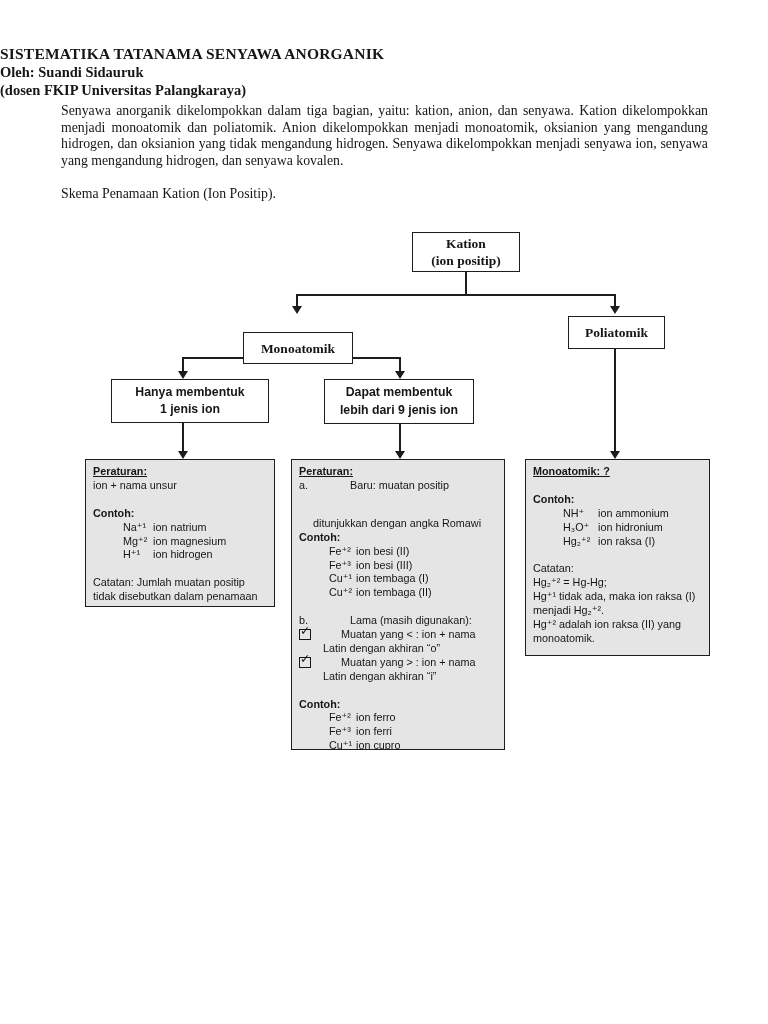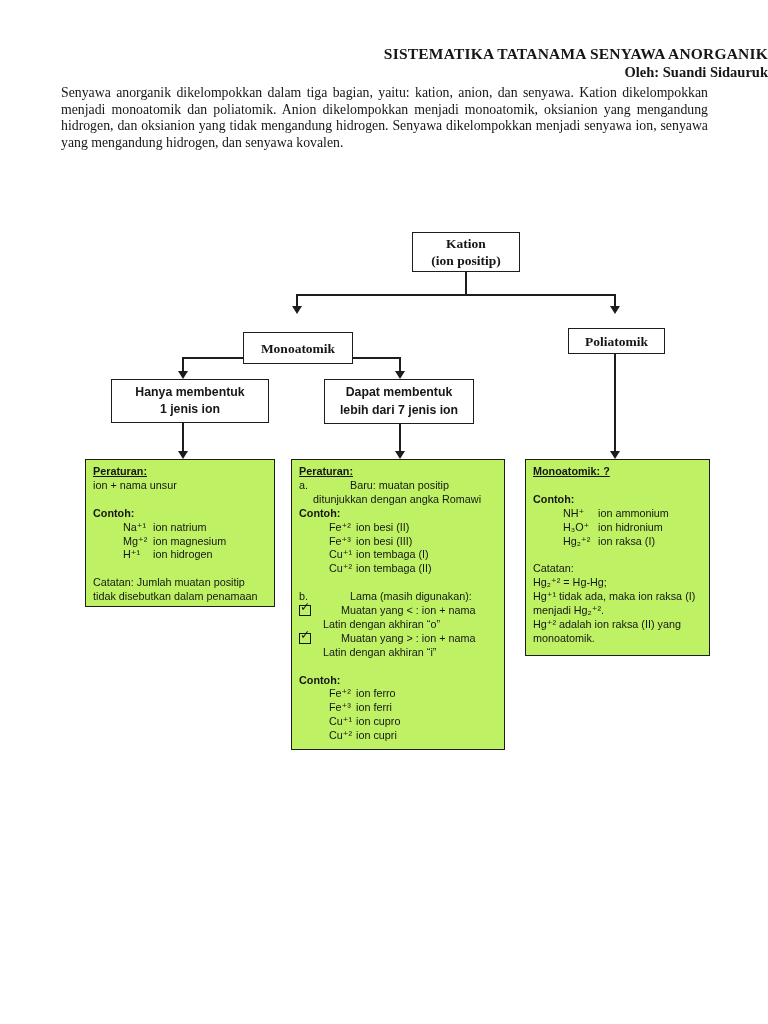--- a/index.html
+++ b/index.html
@@ -9,21 +9,21 @@
     overflow: hidden;
   }
   .page {
     position: relative;
     width: 768px; height: 1024px;
     background: #ffffff;
     color: #161616;
     font-family: "Liberation Serif", "DejaVu Serif", serif;
   }
   
-  .doc-header { padding-top: 45px; text-align: right; }
+  .doc-header { padding-top: 45px; text-align: left; }
   .doc-title   { font-size: 15.5px; font-weight: bold; line-height: 18px; letter-spacing: .2px; }
   .doc-byline  { font-size: 14.5px; font-weight: bold; line-height: 18px; }
   .doc-affil   { font-size: 14.5px; font-weight: bold; line-height: 18px; }
   .doc-intro {
     margin: 4px 60px 0 61px;
     font-size: 13.8px; line-height: 16.6px;
     text-align: justify;
   }
   .doc-caption {
     margin: 17px 60px 0 61px;
@@ -37,57 +37,57 @@
     background: #fff;
     display: flex; flex-direction: column;
     align-items: center; justify-content: center;
     text-align: center;
     box-sizing: border-box;
   }
   .fnode.serif { font-family: "Liberation Serif", "DejaVu Serif", serif; font-weight: bold; font-size: 13.5px; line-height: 17px; }
   .fnode.sans  { font-family: "Liberation Sans", "DejaVu Sans", sans-serif; font-weight: bold; font-size: 12.3px; line-height: 17.5px; }
   .n-kation      { left: 412px; top: 232px; width: 108px; height: 40px; }
   .n-monoatomik  { left: 243px; top: 332px; width: 110px; height: 32px; }
-  .n-poliatomik  { left: 568px; top: 328px; width: 97px;  height: 26px; }
+  .n-poliatomik  { left: 568px; top: 316px; width: 97px;  height: 33px; }
   .n-hanya       { left: 111px; top: 379px; width: 158px; height: 44px; }
   .n-dapat       { left: 324px; top: 379px; width: 150px; height: 45px; }
   
   .lv { position: absolute; width: 2px; background: #1d1d1d; }
   .lh { position: absolute; height: 2px; background: #1d1d1d; }
   .arr {
     position: absolute; width: 0; height: 0;
     border-left: 5px solid transparent;
     border-right: 5px solid transparent;
     border-top: 8px solid #1d1d1d;
   }
   
   .rbox {
     position: absolute;
     border: 1.5px solid #1d1d1d;
-    background: #bef264;
+    background: #e5e5e5;
     box-sizing: border-box;
     padding: 5px 7px;
     font-family: "Liberation Sans", "DejaVu Sans", sans-serif;
     font-size: 10.8px; line-height: 13.9px;
     overflow: hidden;
   }
   .bx-left  { left: 85px;  top: 459px; width: 190px; height: 148px; }
   .bx-mid   { left: 291px; top: 459px; width: 214px; height: 291px; }
   .bx-right { left: 525px; top: 459px; width: 185px; height: 197px; }
   .hd  { font-weight: bold; text-decoration: underline; }
   .bld { font-weight: bold; }
   .sp  { height: 13.9px; }
   .ex  { display: flex; }
   .ex .f { flex: 0 0 auto; margin-left: 30px; }
   .bx-left  .f { min-width: 30px; }
   .bx-mid   .f { min-width: 27px; }
   .bx-right .f { min-width: 35px; }
   .item { display: flex; }
   .item .lbl { flex: 0 0 51px; }
-  .cont-a   { padding-left: 14px; }
+  .cont-a   { padding-left: 14px; margin-top: 24px; }
   .cont-chk { padding-left: 24px; }
   .chk-row { display: flex; align-items: flex-start; }
   .cbx {
     flex: 0 0 12px;
     width: 12px; height: 11px;
     border: 1.3px solid #161616;
     box-sizing: border-box;
     position: relative;
     margin-top: 1px;
   }
@@ -99,22 +99,24 @@
   .chk-row .chk-text { margin-left: 30px; }
 </style>
 </head>
 <body>
 
 <div class="page">
 
   <div class="doc-header">
     <div class="doc-title">SISTEMATIKA TATANAMA SENYAWA ANORGANIK</div>
     <div class="doc-byline">Oleh: Suandi Sidauruk</div>
+    <div class="doc-affil">(dosen FKIP Universitas Palangkaraya)</div>
   </div>
   <div class="doc-intro">Senyawa anorganik dikelompokkan dalam tiga bagian, yaitu: kation, anion, dan senyawa. Kation dikelompokkan menjadi monoatomik dan poliatomik. Anion dikelompokkan menjadi monoatomik, oksianion yang mengandung hidrogen, dan oksianion yang tidak mengandung hidrogen. Senyawa dikelompokkan menjadi senyawa ion, senyawa yang mengandung hidrogen, dan senyawa kovalen.</div>
+  <div class="doc-caption">Skema Penamaan Kation (Ion Positip).</div>
 
   <div class="diagram">
 
     <div class="lv" style="left:465px; top:272px; height:23px;"></div>
     <div class="lh" style="left:296px; top:294px; width:320px;"></div>
     <div class="lv" style="left:296px; top:294px; height:13px;"></div>
     <div class="arr" style="left:292px; top:306px;"></div>
     <div class="lv" style="left:614px; top:294px; height:13px;"></div>
     <div class="arr" style="left:610px; top:306px;"></div>
 
@@ -141,21 +143,21 @@
     </div>
     <div class="fnode serif n-poliatomik">
       <div>Poliatomik</div>
     </div>
     <div class="fnode sans n-hanya">
       <div>Hanya membentuk</div>
       <div>1 jenis ion</div>
     </div>
     <div class="fnode sans n-dapat">
       <div>Dapat membentuk</div>
-      <div>lebih dari 7 jenis ion</div>
+      <div>lebih dari 9 jenis ion</div>
     </div>
 
     <div class="rbox bx-left">
       <div class="hd">Peraturan:</div>
       <div>ion + nama unsur</div>
       <div class="sp"></div>
       <div class="bld">Contoh:</div>
       <div class="ex">
         <span class="f">Na⁺¹</span>
         <span>ion natrium</span>

